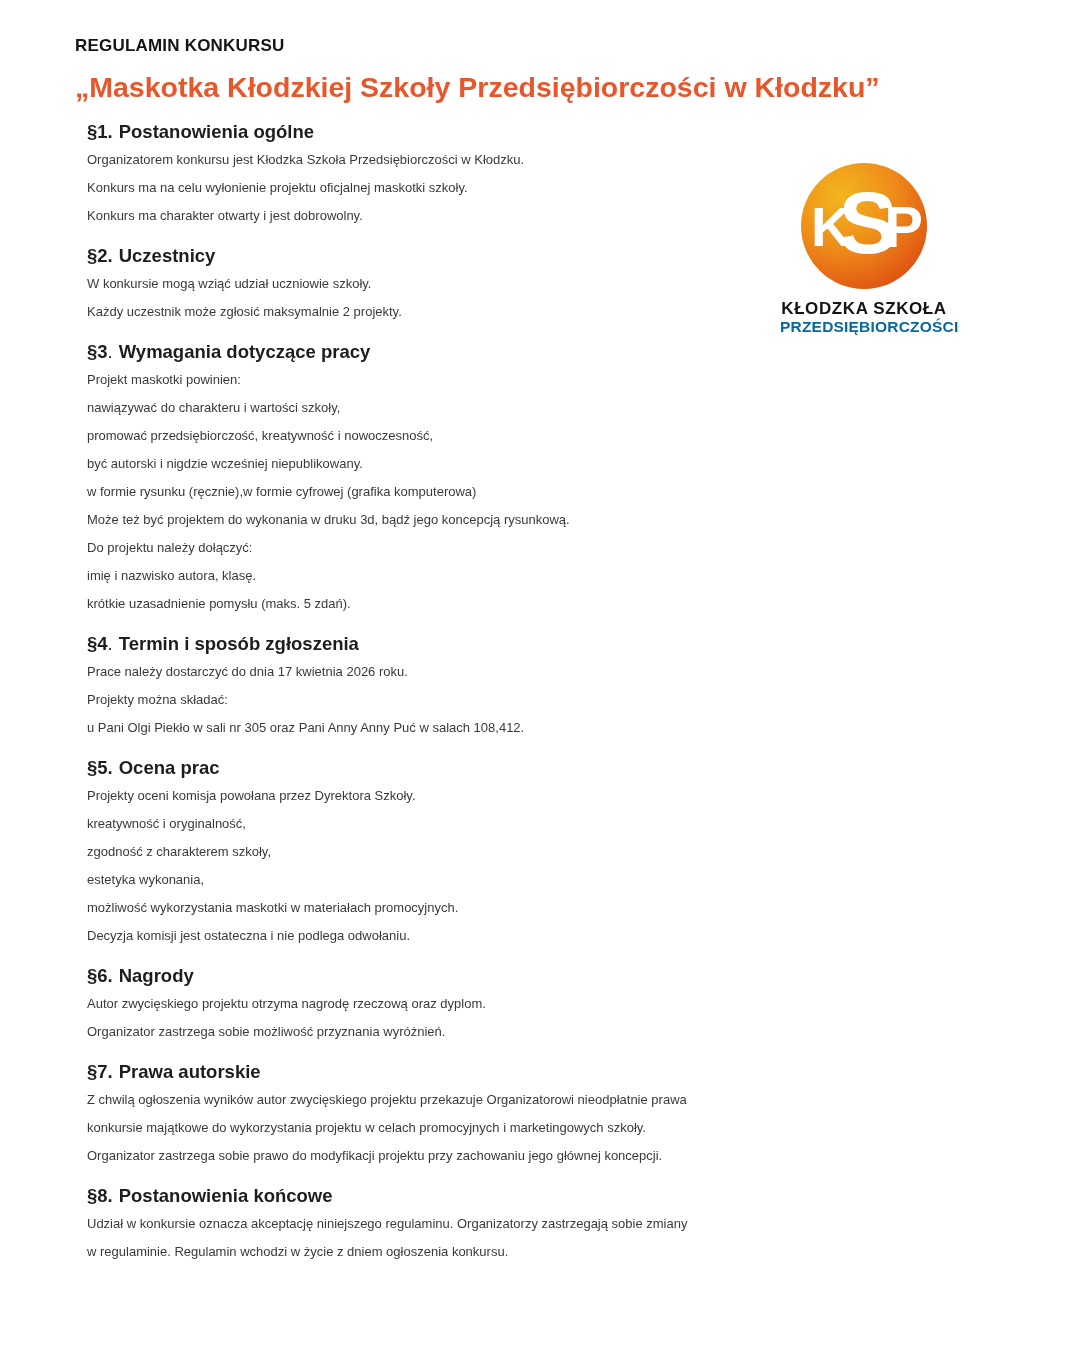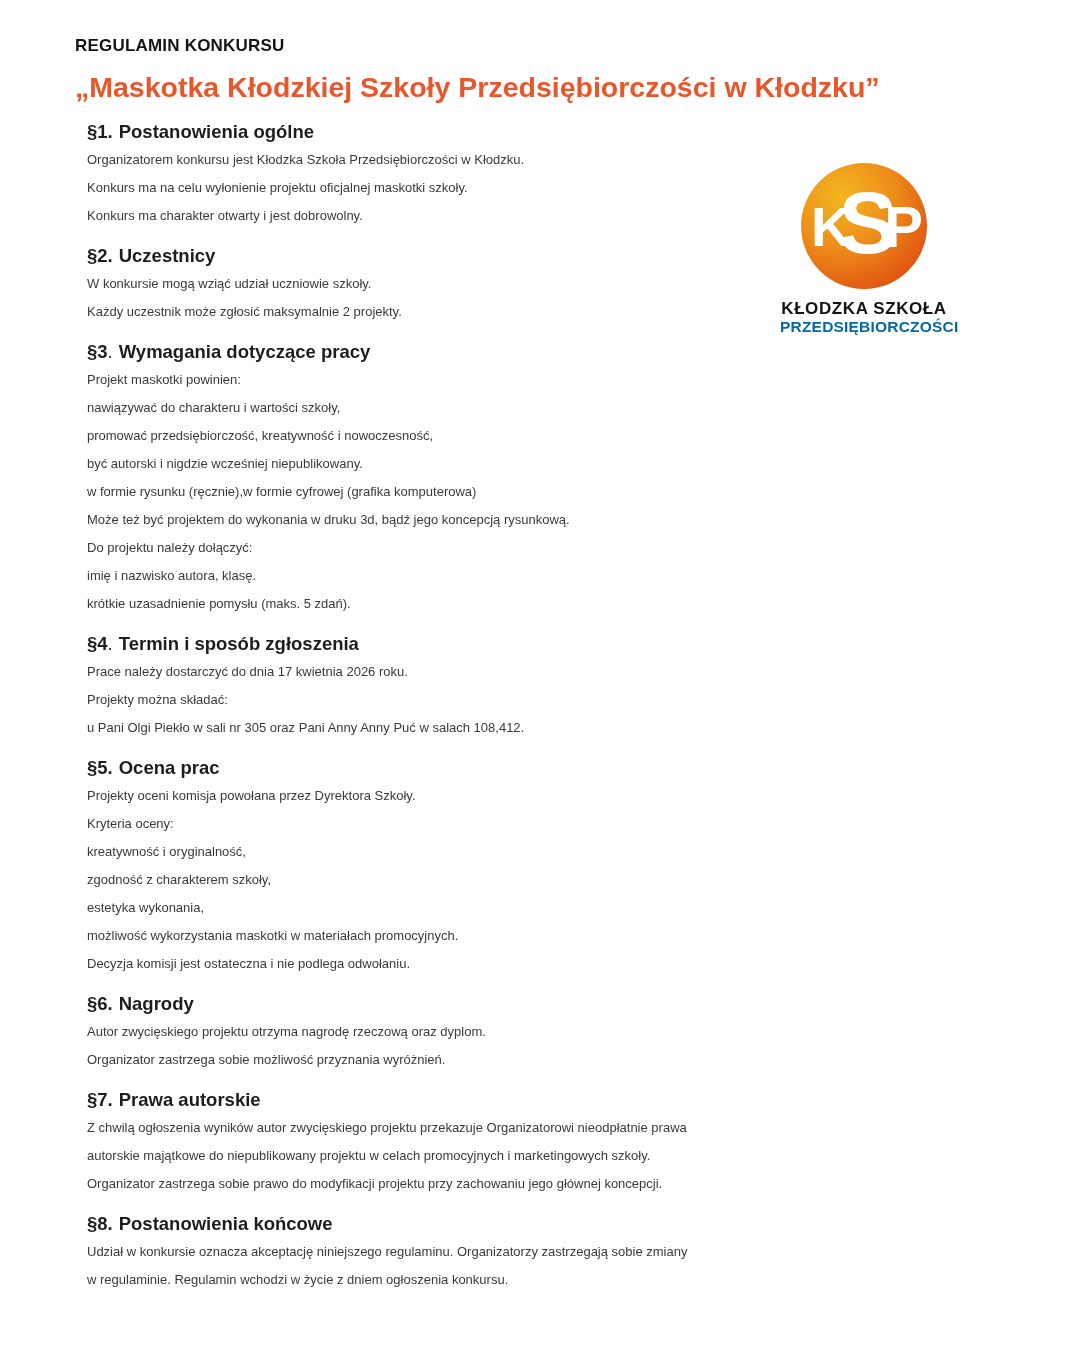--- a/index.html
+++ b/index.html
@@ -118,38 +118,37 @@
   <section class="sec">
     <h2 class="h"><span class="h-num">§4</span><span class="h-dot thin">.</span><span class="h-title">Termin i sposób zgłoszenia</span></h2>
     <p class="line">Prace należy dostarczyć do dnia 17 kwietnia 2026 roku.</p>
     <p class="line">Projekty można składać:</p>
     <p class="line">u Pani Olgi Piekło w sali nr 305 oraz Pani Anny Anny Puć w salach 108,412.</p>
   </section>
 
   <section class="sec">
     <h2 class="h"><span class="h-num">§5</span><span class="h-dot">.</span><span class="h-title">Ocena prac</span></h2>
     <p class="line">Projekty oceni komisja powołana przez Dyrektora Szkoły.</p>
-    <p class="line">Kryteria oceny:</p>
     <p class="line">kreatywność i oryginalność,</p>
     <p class="line">zgodność z charakterem szkoły,</p>
     <p class="line">estetyka wykonania,</p>
     <p class="line">możliwość wykorzystania maskotki w materiałach promocyjnych.</p>
     <p class="line">Decyzja komisji jest ostateczna i nie podlega odwołaniu.</p>
   </section>
 
   <section class="sec">
     <h2 class="h"><span class="h-num">§6</span><span class="h-dot">.</span><span class="h-title">Nagrody</span></h2>
     <p class="line">Autor zwycięskiego projektu otrzyma nagrodę rzeczową oraz dyplom.</p>
     <p class="line">Organizator zastrzega sobie możliwość przyznania wyróżnień.</p>
   </section>
 
   <section class="sec">
     <h2 class="h"><span class="h-num">§7</span><span class="h-dot">.</span><span class="h-title">Prawa autorskie</span></h2>
     <p class="line">Z chwilą ogłoszenia wyników autor zwycięskiego projektu przekazuje Organizatorowi nieodpłatnie prawa</p>
-    <p class="line">autorskie majątkowe do niepublikowany projektu w celach promocyjnych i marketingowych szkoły.</p>
+    <p class="line">konkursie majątkowe do wykorzystania projektu w celach promocyjnych i marketingowych szkoły.</p>
     <p class="line">Organizator zastrzega sobie prawo do modyfikacji projektu przy zachowaniu jego głównej koncepcji.</p>
   </section>
 
   <section class="sec">
     <h2 class="h"><span class="h-num">§8</span><span class="h-dot">.</span><span class="h-title">Postanowienia końcowe</span></h2>
     <p class="line">Udział w konkursie oznacza akceptację niniejszego regulaminu. Organizatorzy zastrzegają sobie zmiany</p>
     <p class="line">w regulaminie. Regulamin wchodzi w życie z dniem ogłoszenia konkursu.</p>
   </section>
 
 </div>

